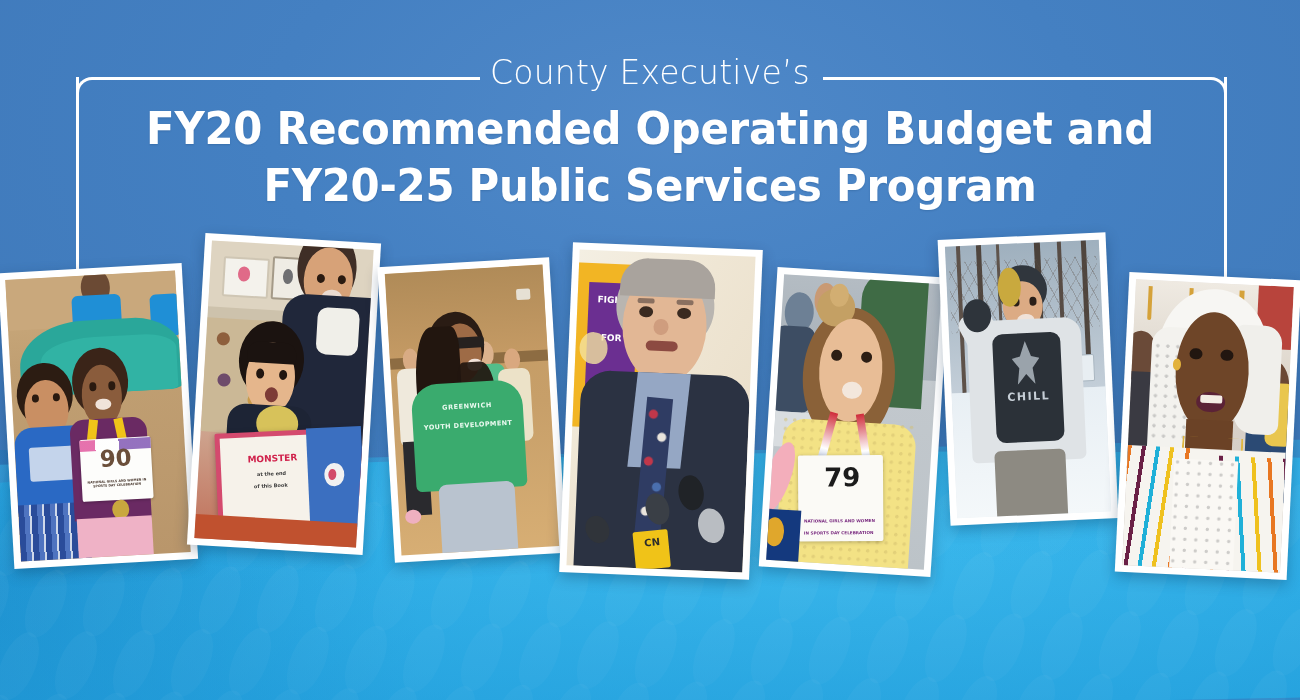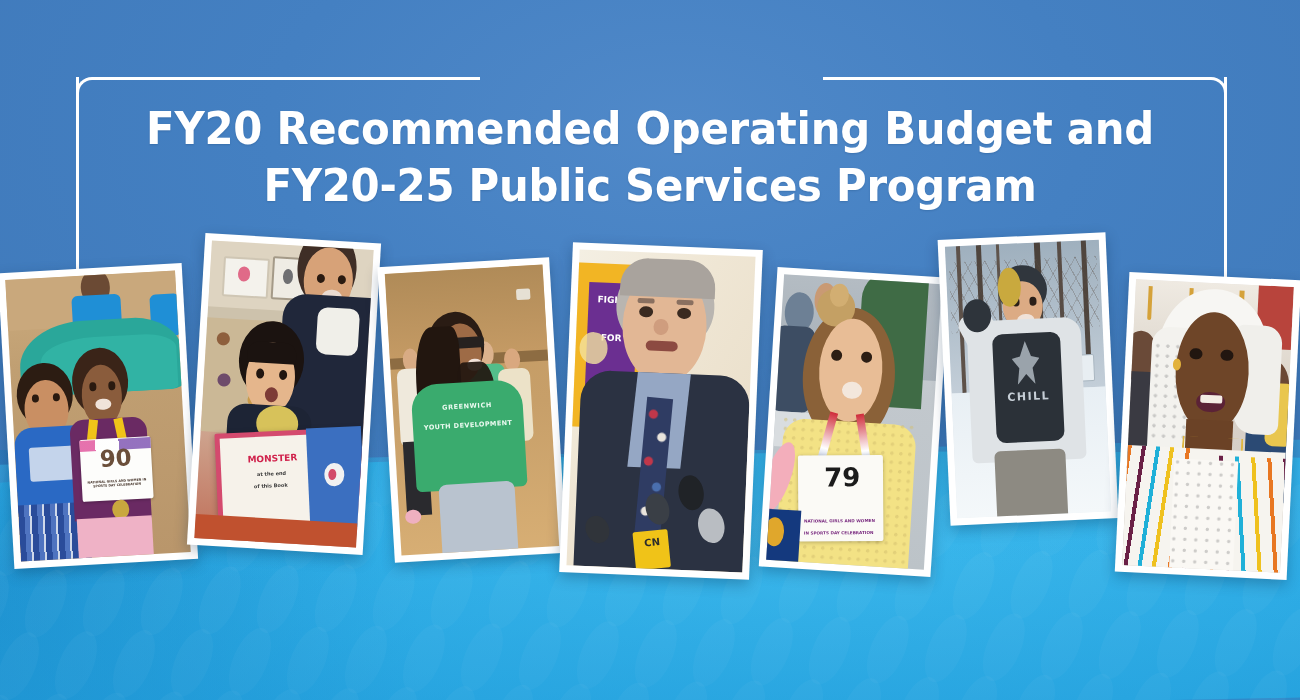--- a/index.html
+++ b/index.html
@@ -291,20 +291,21 @@
       <div class="ov" style="left: 1246px; top: 228px; opacity: 0.54;"></div>
       <div class="ov" style="left: 1304px; top: 228px; opacity: 0.54;"></div>
       <div class="ov" style="left: 1362px; top: 228px; opacity: 0.54;"></div>
     </div>
   <div class="bg-bottom-2"></div>
 
   <div class="bracket"></div>
   <div class="bracket-top-left"></div>
   <div class="bracket-top-right"></div>
 
+  <div class="eyebrow">County Executive’s</div>
 
   <div class="title">
     <span class="ln">FY20 Recommended Operating Budget and</span>
     <span class="ln">FY20-25 Public Services Program</span>
   </div>
 
   <div class="photos">
 
     <div class="photo" style="left:6px;top:268px;width:184px;height:296px;transform:rotate(-3.2deg);">
       <div class="img" style="background:linear-gradient(180deg,#cbab7e 0%,#c09f72 32%,#b9966b 100%);">

